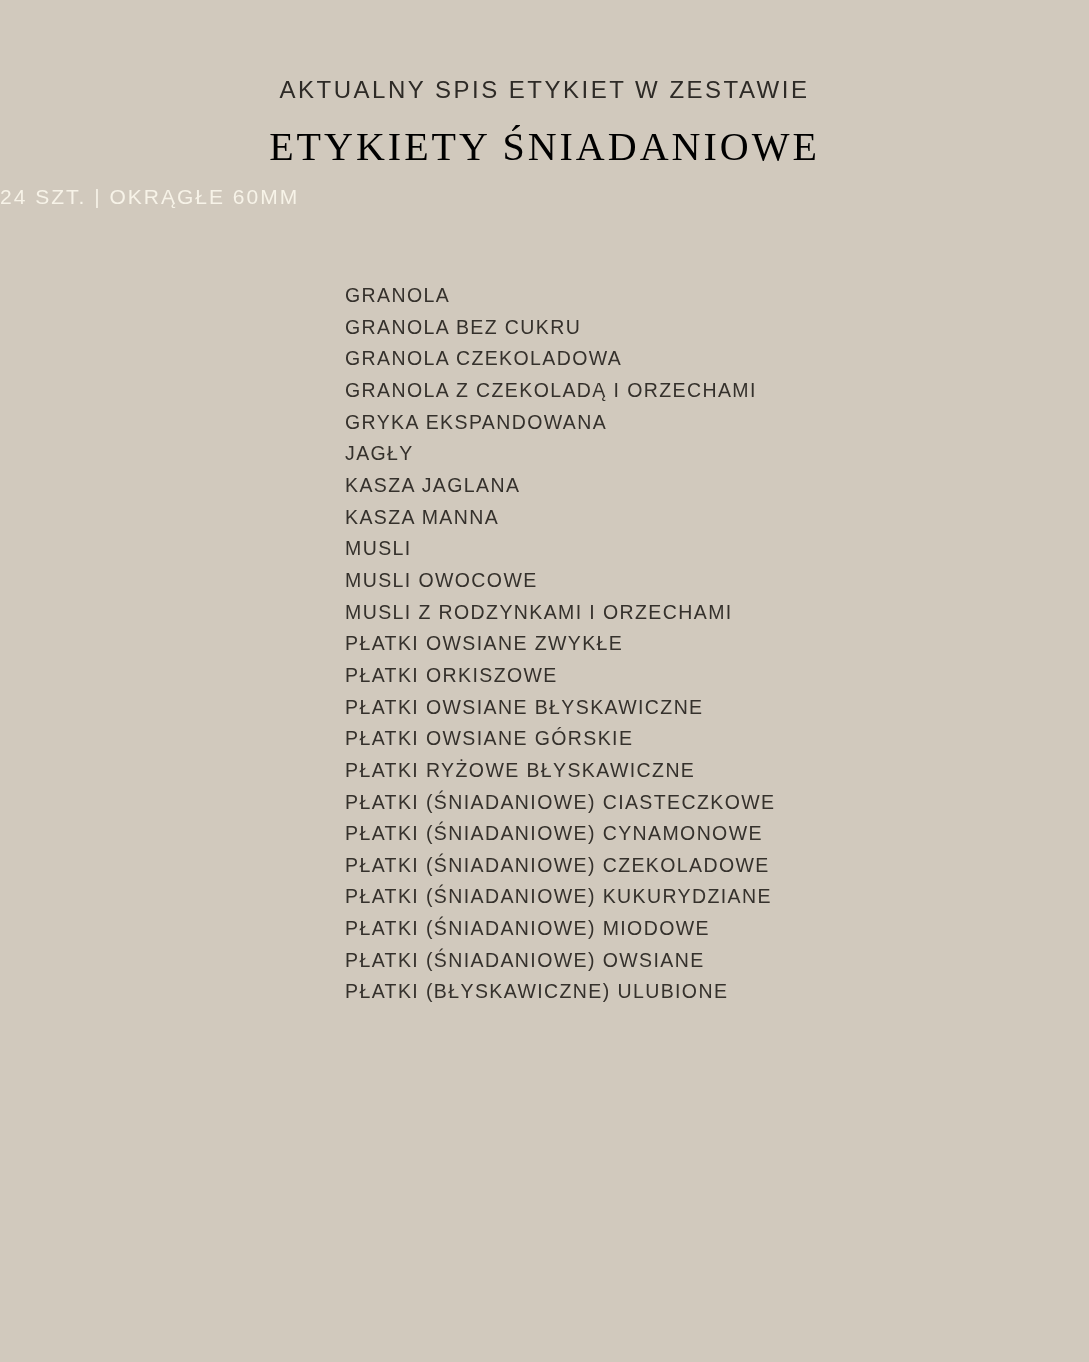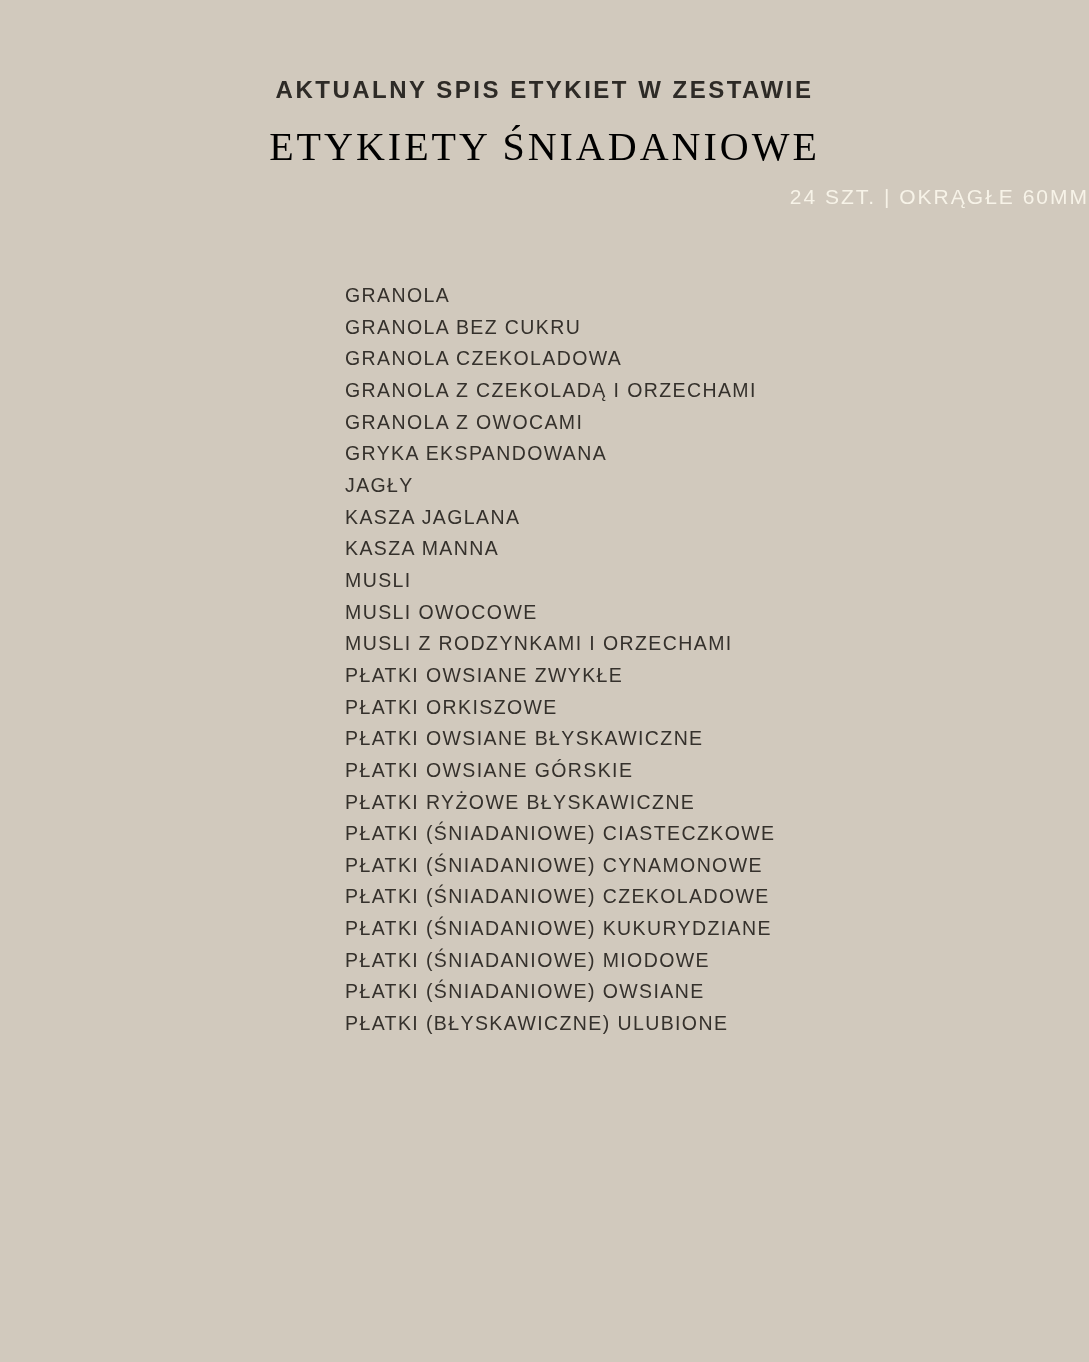--- a/index.html
+++ b/index.html
@@ -21,42 +21,42 @@
   .eyebrow {
     position: absolute;
     top: 78px;
     left: 0;
     right: 0;
     text-align: center;
     font-family: "Liberation Sans", sans-serif;
     font-size: 24px;
     line-height: 1;
     letter-spacing: 2.5px;
-    font-weight: 700;
+    font-weight: 400;
     color: #2e2b27;
   }
   .main-title {
     position: absolute;
     top: 127px;
     left: 0;
     right: 0;
     text-align: center;
     font-family: "Liberation Serif", serif;
     font-size: 40px;
     line-height: 1;
     letter-spacing: 3px;
     font-weight: 400;
     color: #000000;
   }
   .subtitle {
     position: absolute;
     top: 186px;
     left: 0;
     right: 0;
-    text-align: right;
+    text-align: left;
     font-family: "Liberation Sans", sans-serif;
     font-size: 21px;
     line-height: 1;
     letter-spacing: 2px;
     font-weight: 400;
     color: #f7f3e8;
   }
   .label-list {
     position: absolute;
     top: 272px;
@@ -84,21 +84,20 @@
 
   <div class="main-title">ETYKIETY ŚNIADANIOWE</div>
 
   <div class="subtitle">24 SZT. | OKRĄGŁE 60MM</div>
 
   <ul class="label-list">
       <li class="label-item">GRANOLA</li>
       <li class="label-item">GRANOLA BEZ CUKRU</li>
       <li class="label-item">GRANOLA CZEKOLADOWA</li>
       <li class="label-item">GRANOLA Z CZEKOLADĄ I ORZECHAMI</li>
-      <li class="label-item">GRANOLA Z OWOCAMI</li>
       <li class="label-item">GRYKA EKSPANDOWANA</li>
       <li class="label-item">JAGŁY</li>
       <li class="label-item">KASZA JAGLANA</li>
       <li class="label-item">KASZA MANNA</li>
       <li class="label-item">MUSLI</li>
       <li class="label-item">MUSLI OWOCOWE</li>
       <li class="label-item">MUSLI Z RODZYNKAMI I ORZECHAMI</li>
       <li class="label-item">PŁATKI OWSIANE ZWYKŁE</li>
       <li class="label-item">PŁATKI ORKISZOWE</li>
       <li class="label-item">PŁATKI OWSIANE BŁYSKAWICZNE</li>

